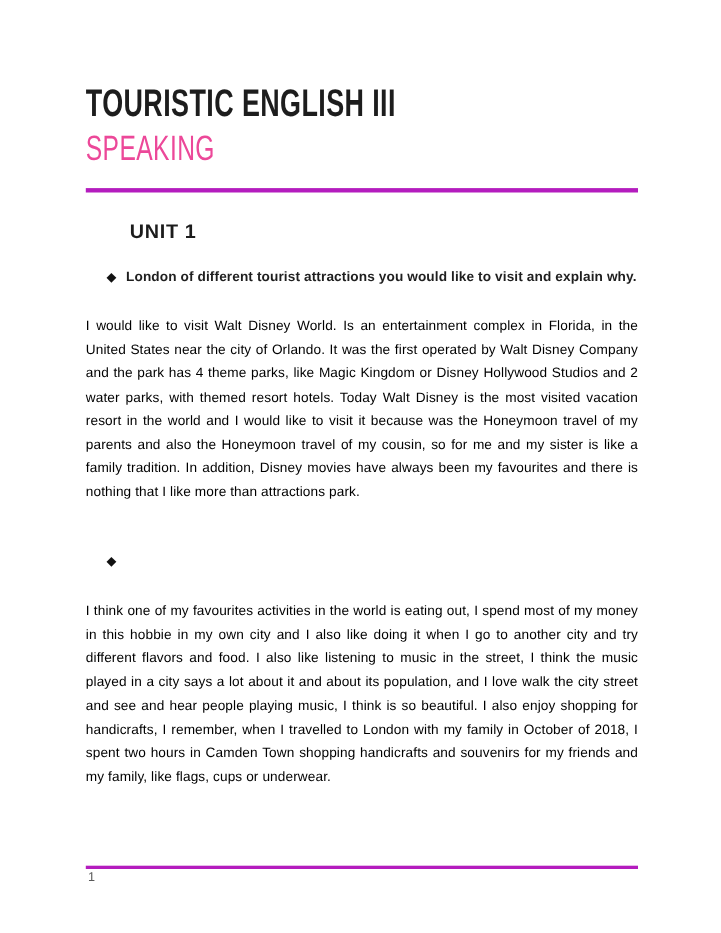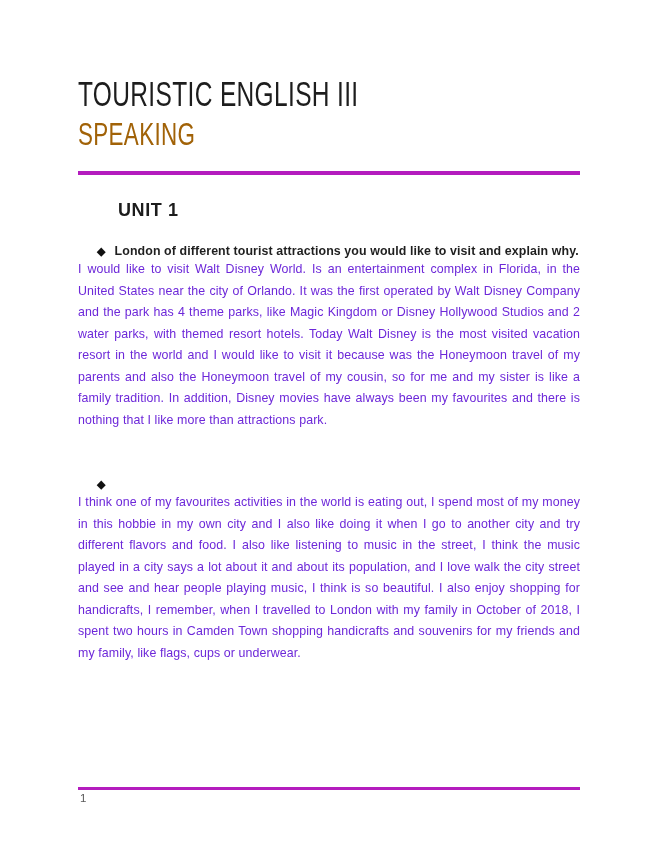--- a/index.html
+++ b/index.html
@@ -13,37 +13,37 @@
   }
   .content {
     position: absolute;
     left: 78px;
     width: 502px;
     top: 0;
   }
   .doc-title {
     margin-top: 76px;
     font-size: 35px;
-    font-weight: 400;
+    font-weight: 700;
     color: #1d1d1d;
     line-height: 1.0;
     white-space: nowrap;
   }
   .doc-title .squeeze,
   .doc-subtitle .squeeze {
     display: inline-block;
     transform: scaleX(0.70);
     transform-origin: 0 50%;
     letter-spacing: 0.5px;
   }
   .doc-subtitle {
     margin-top: 7px;
     font-size: 32px;
     font-weight: 400;
-    color: #a16207;
+    color: #ec4899;
     line-height: 1.0;
     white-space: nowrap;
   }
   .header-rule {
     height: 4px;
     margin-top: 21px;
     background: #b41cbe;
   }
   .unit-heading {
     margin-top: 25px;
@@ -65,24 +65,24 @@
     line-height: 15px;
     letter-spacing: 0.1px;
   }
   .question-row.second { margin-top: 46px; }
   .bullet-glyph {
     font-size: 11px;
     color: #111111;
     flex: 0 0 auto;
   }
   .answer {
-    margin-top: 0;
+    margin-top: 26px;
     font-size: 12.4px;
     line-height: 21.5px;
-    color: #6d28d9;
+    color: #000000;
     text-align: justify;
     letter-spacing: 0.1px;
   }
   .footer-rule {
     position: absolute;
     left: 78px;
     width: 502px;
     top: 787px;
     height: 2.5px;
     background: #b41cbe;

